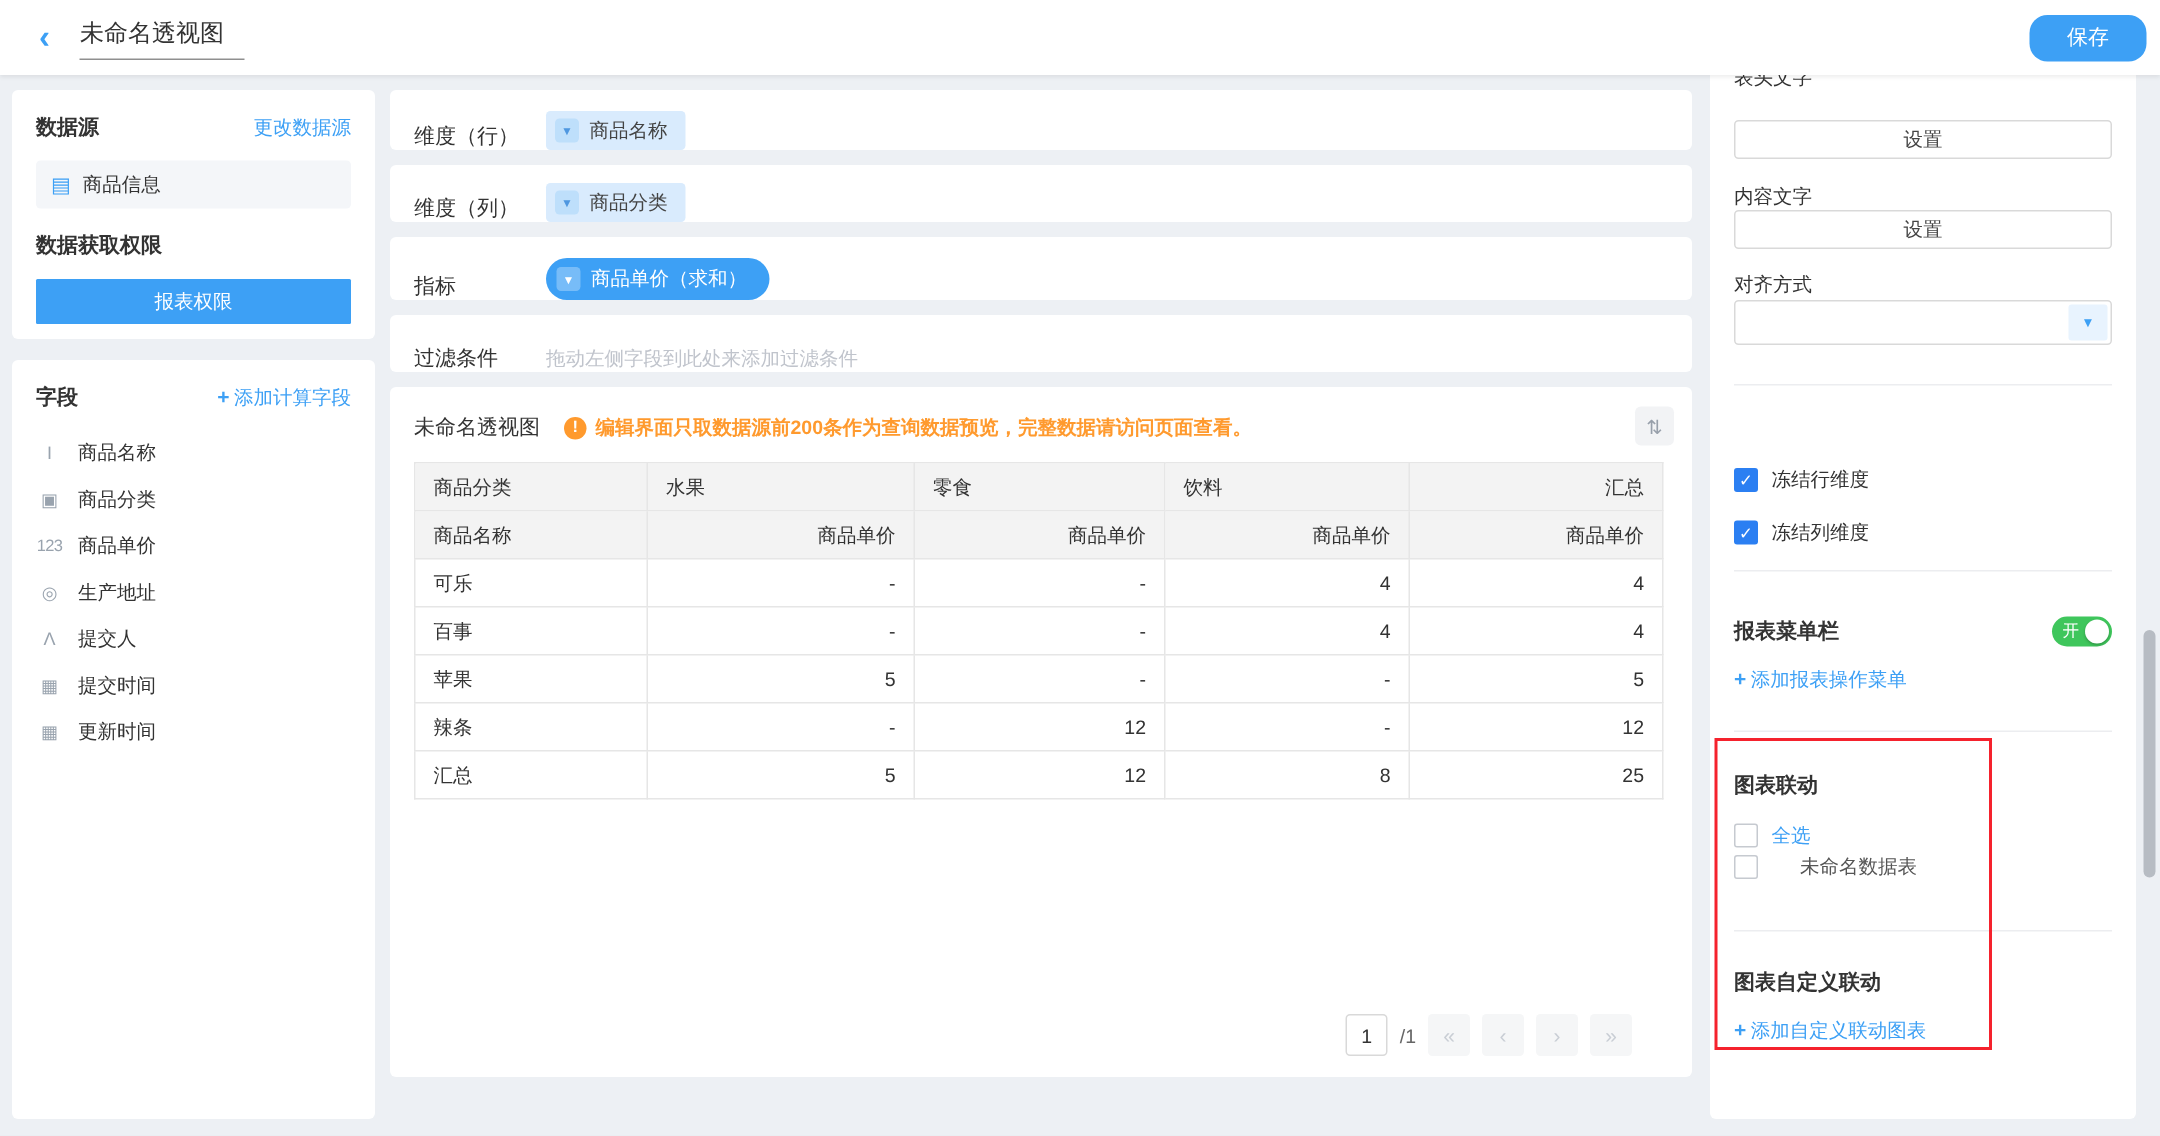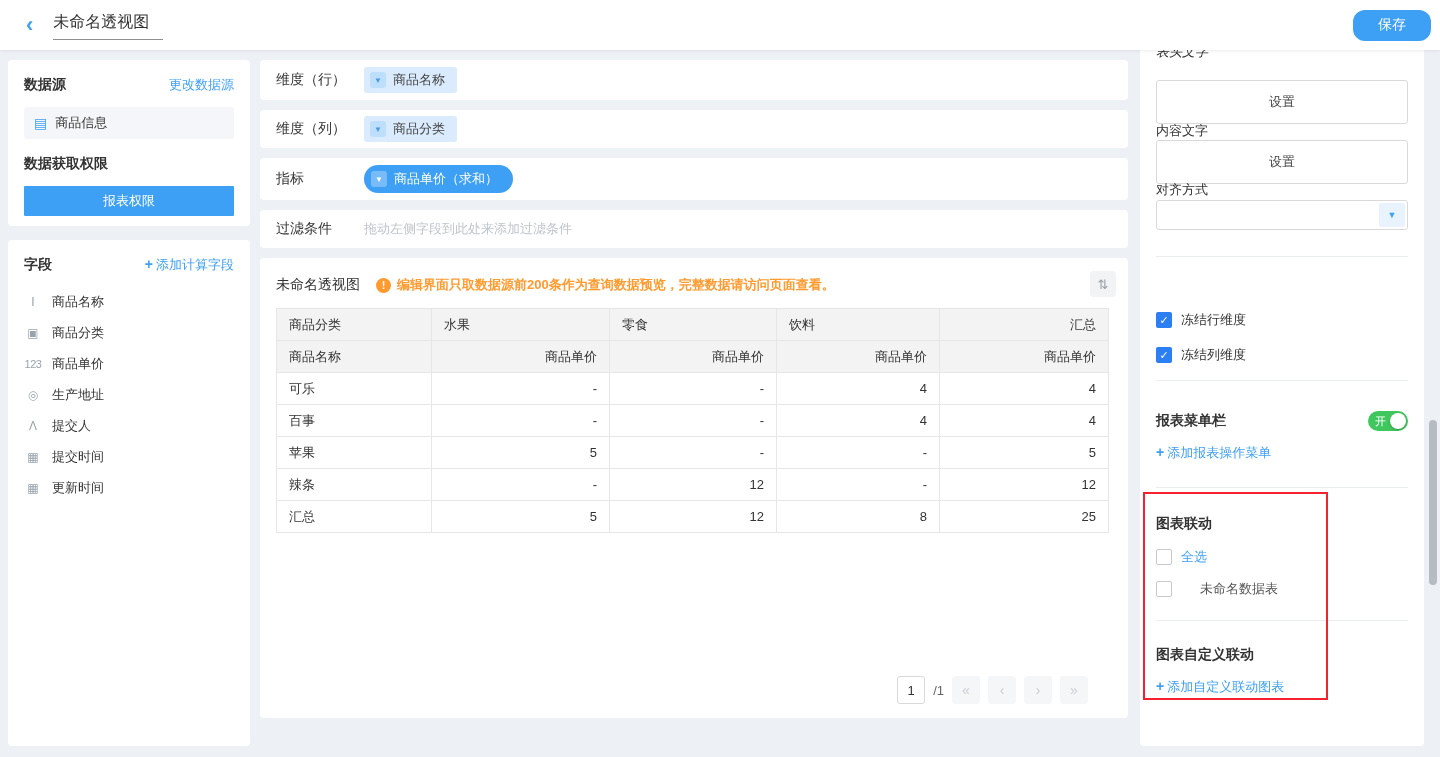--- a/index.html
+++ b/index.html
@@ -29,21 +29,21 @@
   .perm-btn { margin-top:13px; width:100%; height:30px; background:var(--accent,#3da0f5); color:#fff; border:none; border-radius:1px; font-size:13px; cursor:pointer; }
 
   
   .fields-card { left:8px; top:240px; width:242px; height:506px; padding:16px; }
   .fields-list { margin-top:12px; }
   .field-item { display:flex; align-items:center; gap:10px; height:31px; cursor:grab; }
   .field-icon { width:18px; flex:none; text-align:center; color:#99a3ae; font-size:12px; }
   .field-icon.sm { font-size:11px; letter-spacing:-.5px; }
 
   
-  .cfg-row { position:absolute; left:260px; width:868px; background:#fff; border-radius:4px; display:flex; align-items:center; padding:0 16px; }
+  .cfg-row { position:absolute; left:260px; width:868px; background:#fff; border-radius:4px; display:flex; align-items:flex-end; padding:0 16px; }
   .cfg-label { width:88px; flex:none; font-size:14px; color:#333; }
   .pill-dim { display:inline-flex; align-items:center; gap:7px; height:26px; padding:0 12px 0 6px; background:#d9ebfd; border-radius:3px; color:#444; cursor:pointer; }
   .caret-chip { display:inline-flex; align-items:center; justify-content:center; width:16px; height:16px; border-radius:3px; font-size:8px; }
   .pill-dim .caret-chip { background:#bedffb; color:#4f97e0; }
   .pill-metric { display:inline-flex; align-items:center; gap:7px; height:28px; padding:0 15px 0 7px; background:var(--accent,#3da0f5); border-radius:14px; color:#fff; cursor:pointer; }
   .pill-metric .caret-chip { background:rgba(255,255,255,.3); color:#fff; }
   .placeholder { color:#c0c4cc; }
 
   
   .preview-card { left:260px; top:258px; width:868px; height:460px; padding:14px 16px; }
@@ -58,21 +58,21 @@
   .ta-r { text-align:right !important; }
   .pagination { position:absolute; right:40px; bottom:14px; display:flex; align-items:center; gap:8px; }
   .page-box { width:28px; height:28px; border:1px solid #d9d9d9; border-radius:3px; background:#fff; display:flex; align-items:center; justify-content:center; cursor:text; }
   .page-total { color:#666; }
   .pg-btn { width:28px; height:28px; background:#f5f6f7; border:none; border-radius:3px; color:#c9ced5; font-size:14px; cursor:not-allowed; }
 
   
   .settings-card { left:1140px; top:50px; width:284px; height:696px; border-radius:0 0 4px 4px; overflow:hidden; }
   .s-abs { position:absolute; left:16px; right:16px; }
   .s-label { font-size:13px; color:#333; }
-  .s-btn { width:100%; height:44px; border:1px solid #d9d9d9; background:#fff; border-radius:3px; font-size:13px; color:#444; cursor:pointer; }
+  .s-btn { width:100%; height:26px; border:1px solid #d9d9d9; background:#fff; border-radius:3px; font-size:13px; color:#444; cursor:pointer; }
   .dropdown { position:relative; height:30px; border:1px solid #d9d9d9; border-radius:3px; background:#fff; cursor:pointer; }
   .dd-caret { position:absolute; right:2px; top:2px; bottom:2px; width:26px; background:#e8f3fe; border-radius:2px; display:flex; align-items:center; justify-content:center; color:var(--accent,#3da0f5); font-size:9px; }
   .chk-row { display:flex; align-items:center; gap:9px; height:20px; }
   .cb { width:16px; height:16px; flex:none; border-radius:2px; display:inline-flex; align-items:center; justify-content:center; cursor:pointer; }
   .cb.checked { background:var(--checkbox,#2b7ff2); color:#fff; font-size:11px; }
   .cb.un { border:1px solid #c6cad0; background:#fff; }
   .menubar-row { display:flex; align-items:center; justify-content:space-between; }
   .toggle { position:relative; width:40px; height:20px; border-radius:10px; background:var(--toggle-green,#3fc65c); cursor:pointer; flex:none; }
   .toggle-text { position:absolute; left:7px; top:3px; color:#fff; font-size:11px; line-height:14px; }
   .toggle-knob { position:absolute; right:2px; top:2px; width:16px; height:16px; border-radius:50%; background:#fff; box-shadow:0 1px 2px rgba(0,0,0,.25); }
@@ -252,21 +252,21 @@
       <span class="page-box">1</span>
       <span class="page-total">/1</span>
       <button class="pg-btn">«</button>
       <button class="pg-btn">‹</button>
       <button class="pg-btn">›</button>
       <button class="pg-btn">»</button>
     </div>
   </section>
 
   <aside class="card settings-card">
-    <div class="s-abs s-label" style="top:-7px;font-style:italic;">表头文字</div>
+    <div class="s-abs s-label" style="top:-7px;">表头文字</div>
     <div class="s-abs" style="top:30px;">
       <button class="s-btn">设置</button>
     </div>
     <div class="s-abs s-label" style="top:72px;">内容文字</div>
     <div class="s-abs" style="top:90px;">
       <button class="s-btn">设置</button>
     </div>
     <div class="s-abs s-label" style="top:131px;">对齐方式</div>
     <div class="s-abs" style="top:150px;">
       <div class="dropdown">
@@ -298,21 +298,21 @@
       </span>
     </div>
 
     <div class="divider" style="top:437px;"></div>
 
     <div class="s-abs bold14" style="top:465px;">图表联动</div>
     <div class="s-abs chk-row" style="top:497px;">
       <span class="cb un"></span>
       <span class="label-blue">全选</span>
     </div>
-    <div class="s-abs chk-row" style="top:529px;gap:28px;">
+    <div class="s-abs chk-row" style="top:518px;gap:28px;">
       <span class="cb un"></span>
       <span class="label-dark">未命名数据表</span>
     </div>
 
     <div class="divider" style="top:570px;"></div>
 
     <div class="s-abs bold14" style="top:596px;">图表自定义联动</div>
     <div class="s-abs link" style="top:628px;">
       <span class="plus">+</span><span>添加自定义联动图表</span>
     </div>

